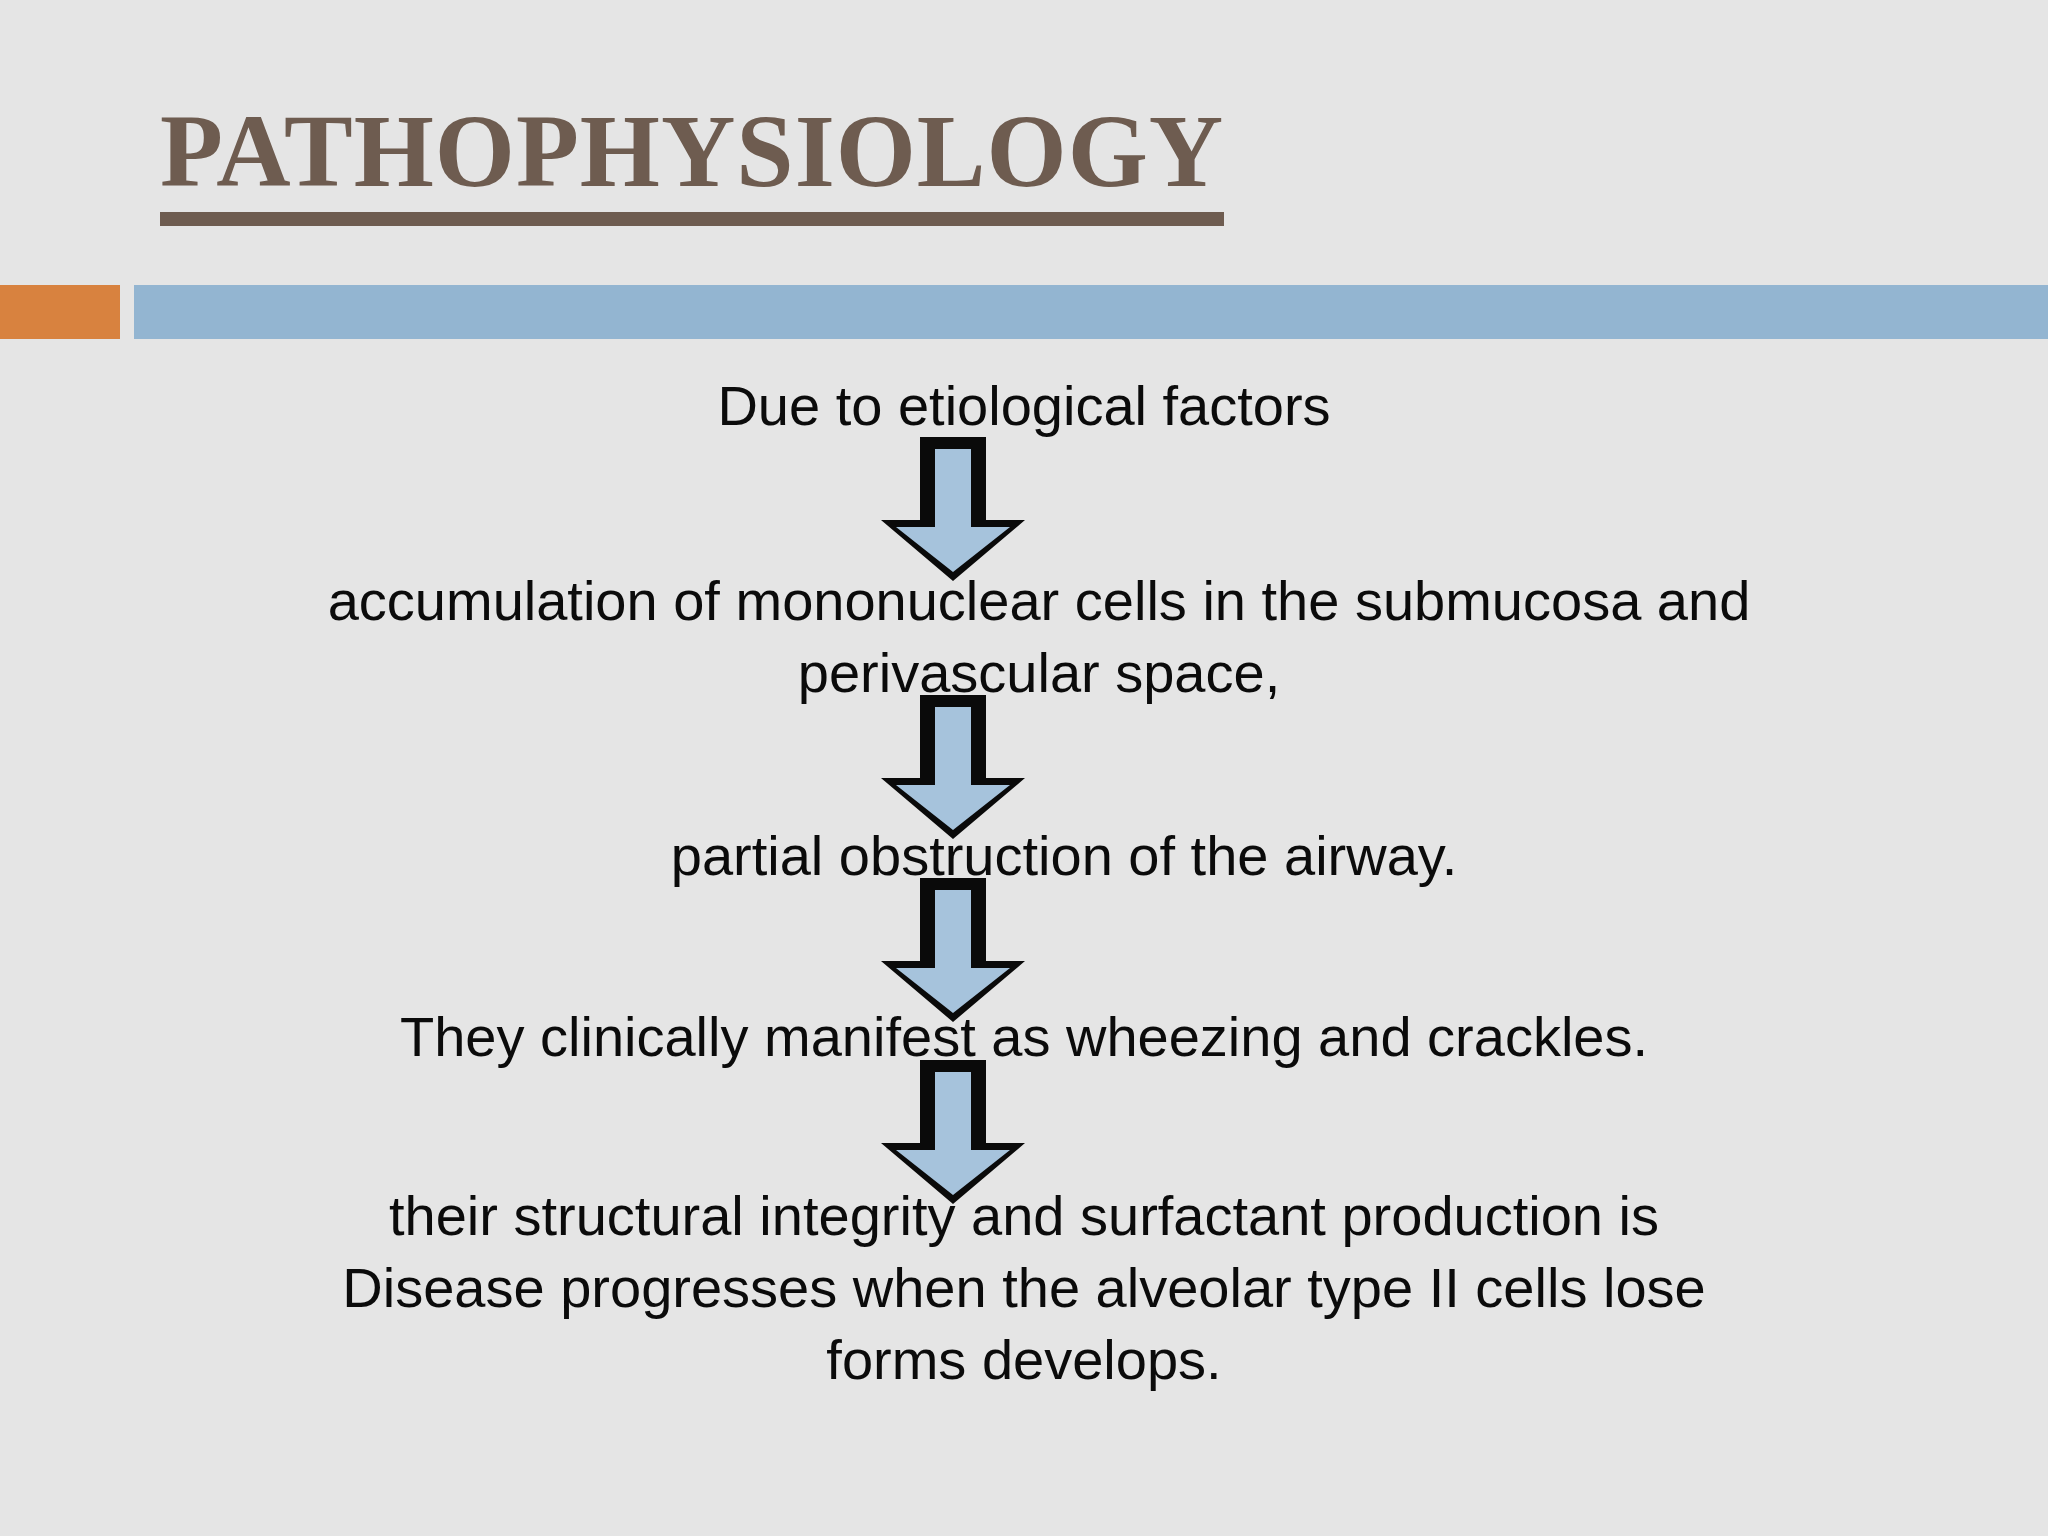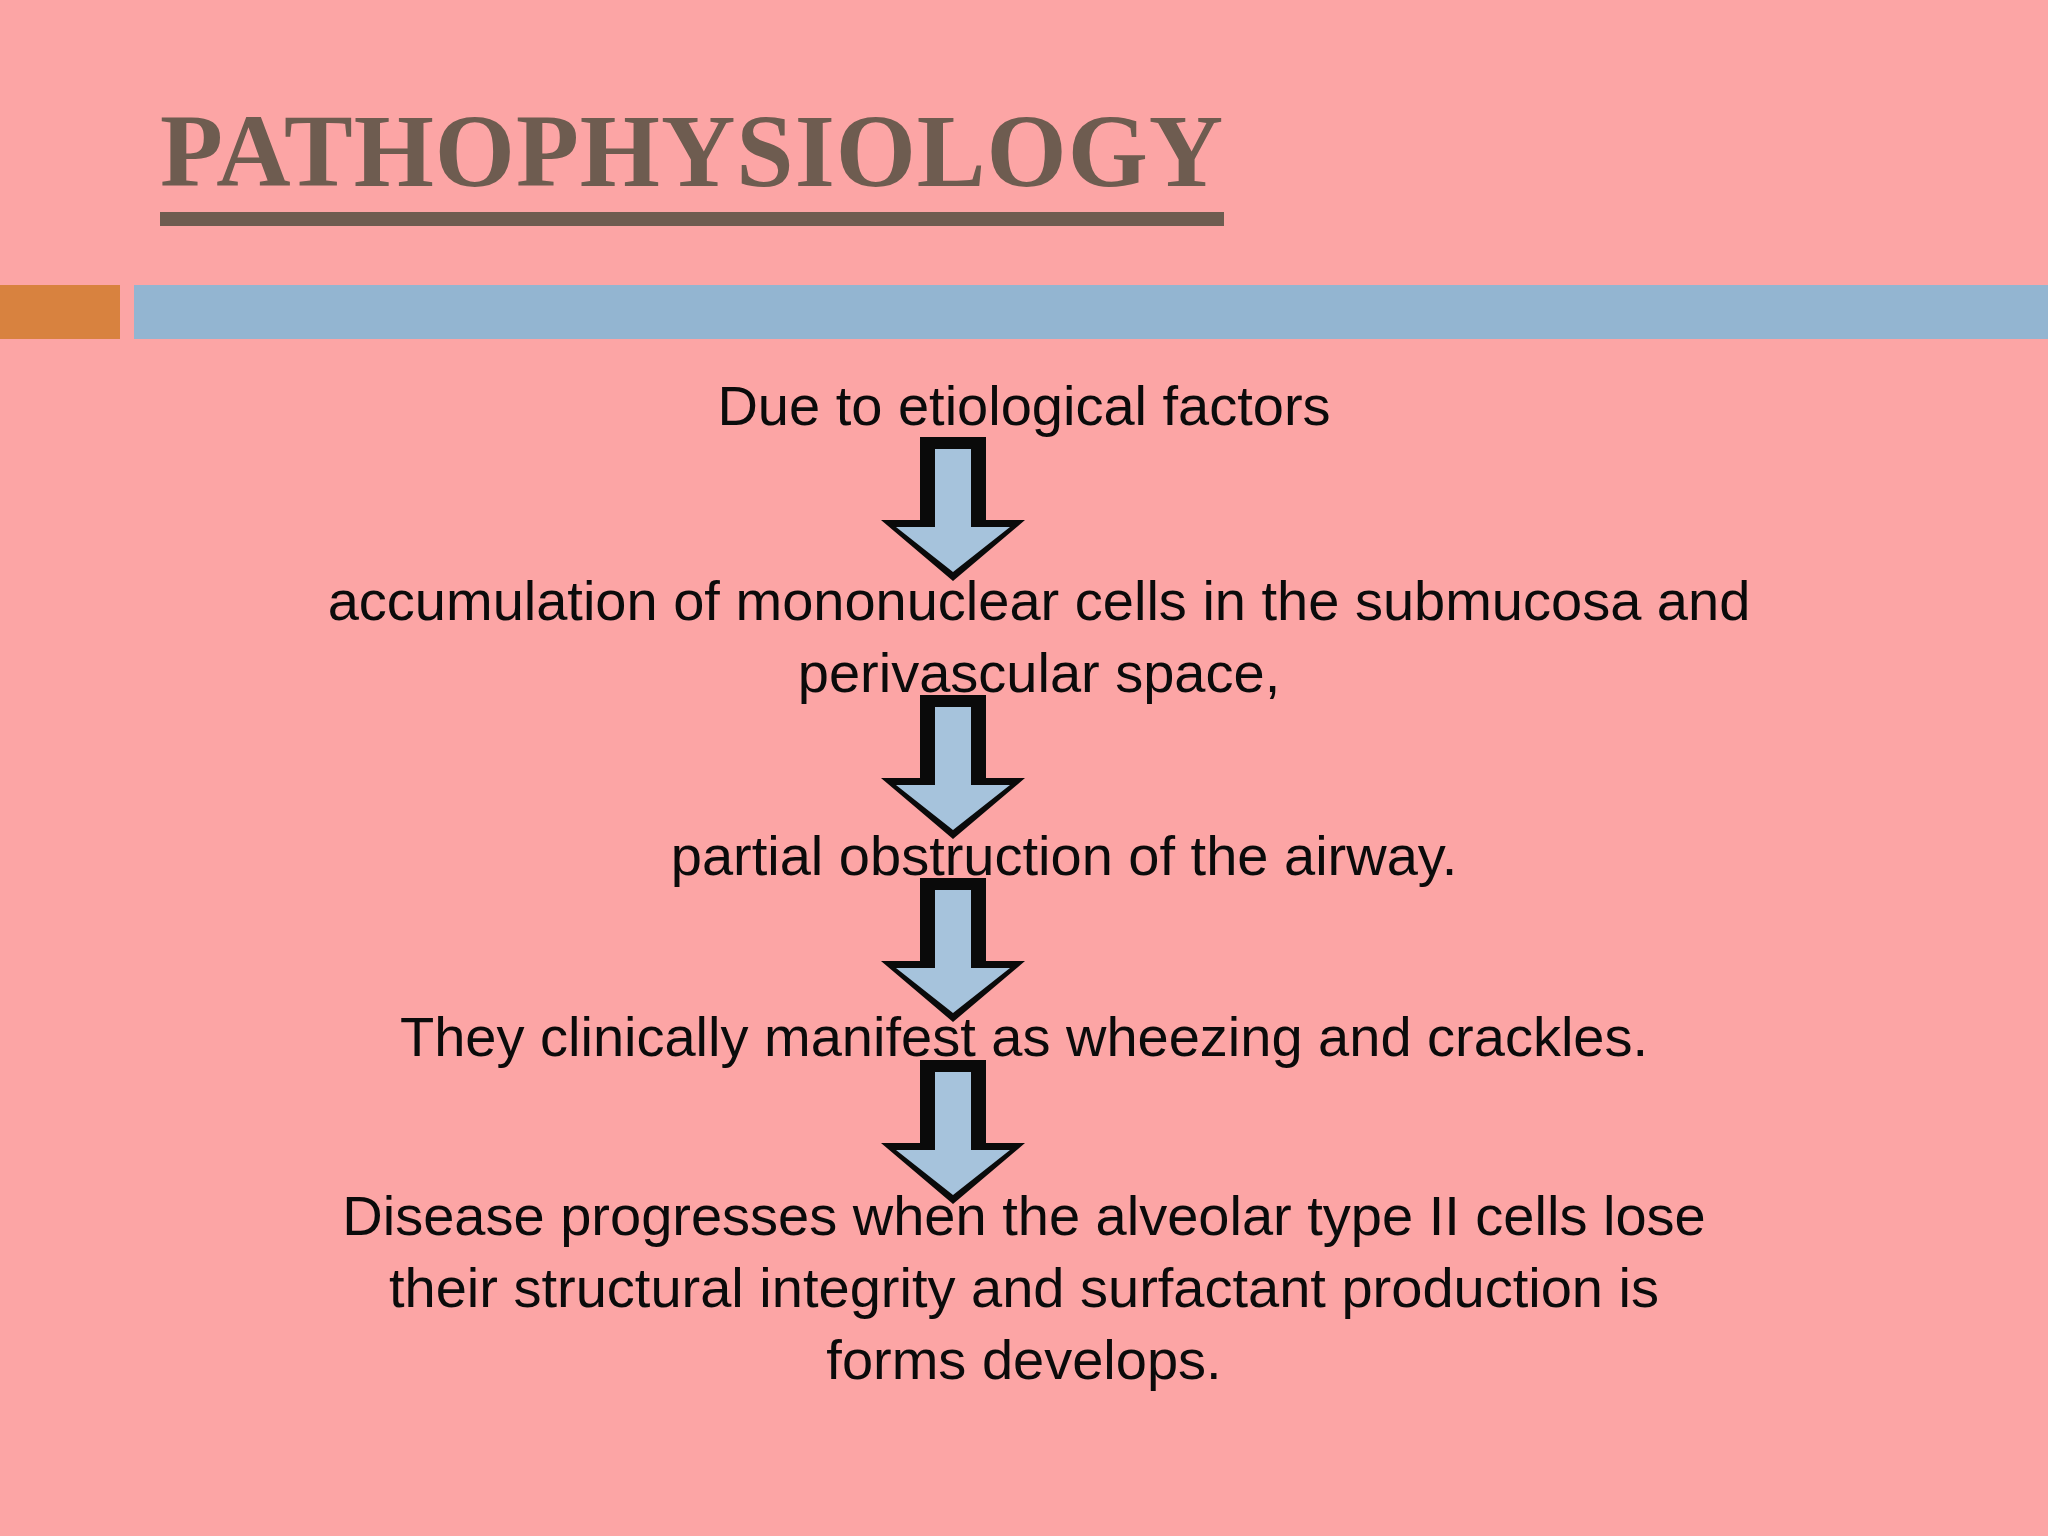--- a/index.html
+++ b/index.html
@@ -4,21 +4,21 @@
 <style>
   html, body {
     margin: 0;
     padding: 0;
     background: #ffffff;
   }
   #slide {
     position: relative;
     width: 2048px;
     height: 1536px;
-    background: #fca5a5;
+    background: #e5e5e5;
     overflow: hidden;
     font-family: "Liberation Sans", "DejaVu Sans", sans-serif;
     color: #0b0b0b;
   }
   .slide-title {
     position: absolute;
     left: 160px;
     top: 100px;
     display: inline-block;
     font-family: "Liberation Serif", "DejaVu Serif", serif;
@@ -117,18 +117,18 @@
   <div id="step-4" class="step">
     <span class="line">They clinically manifest as wheezing and crackles.</span>
   </div>
 
   <svg id="arrow-4" class="flow-arrow" viewBox="0 0 146 145" aria-hidden="true">
     <polygon points="40,0 106,0 106,83 145,83 73,144 1,83 40,83" fill="#0a0a0a"></polygon>
     <polygon points="55,12 91,12 91,90 130,90 73,135 16,90 55,90" fill="#a6c3dc"></polygon>
   </svg>
 
   <div id="step-5" class="step">
+    <span class="line">their structural integrity and surfactant production is</span>
     <span class="line">Disease progresses when the alveolar type II cells lose</span>
-    <span class="line">their structural integrity and surfactant production is</span>
     <span class="line">forms develops.</span>
   </div>
 
 </div>
 
 </body></html>

